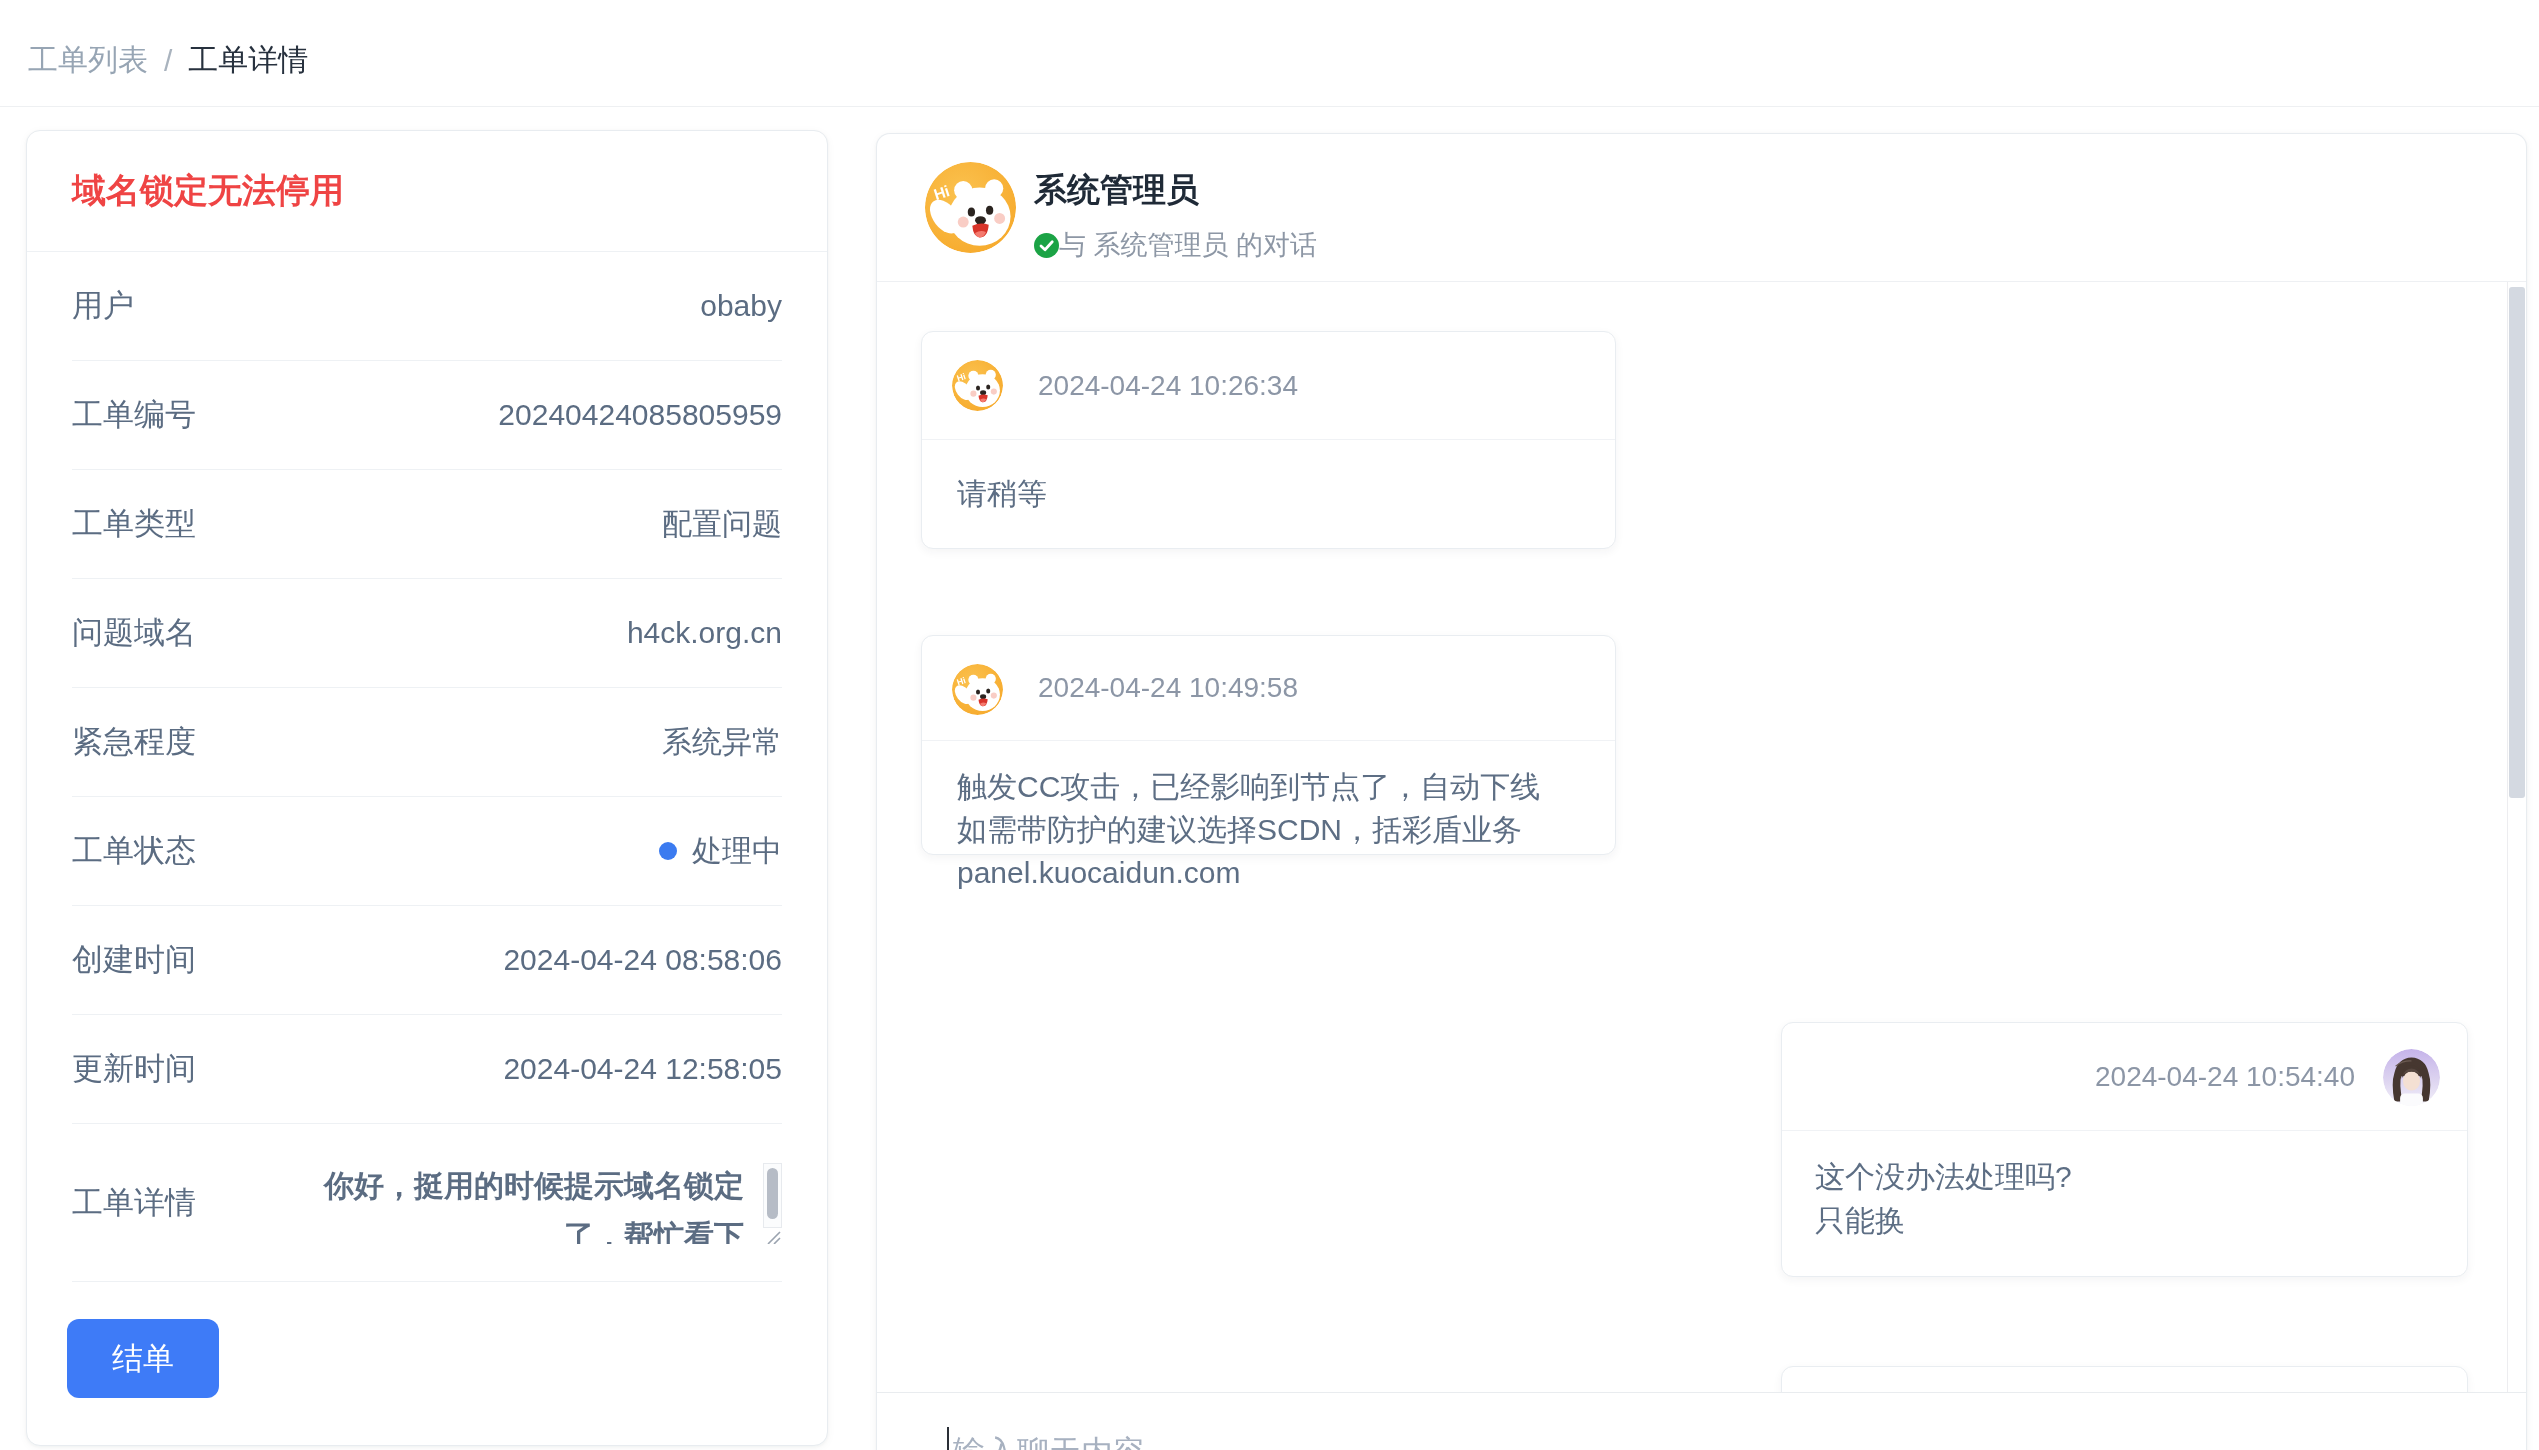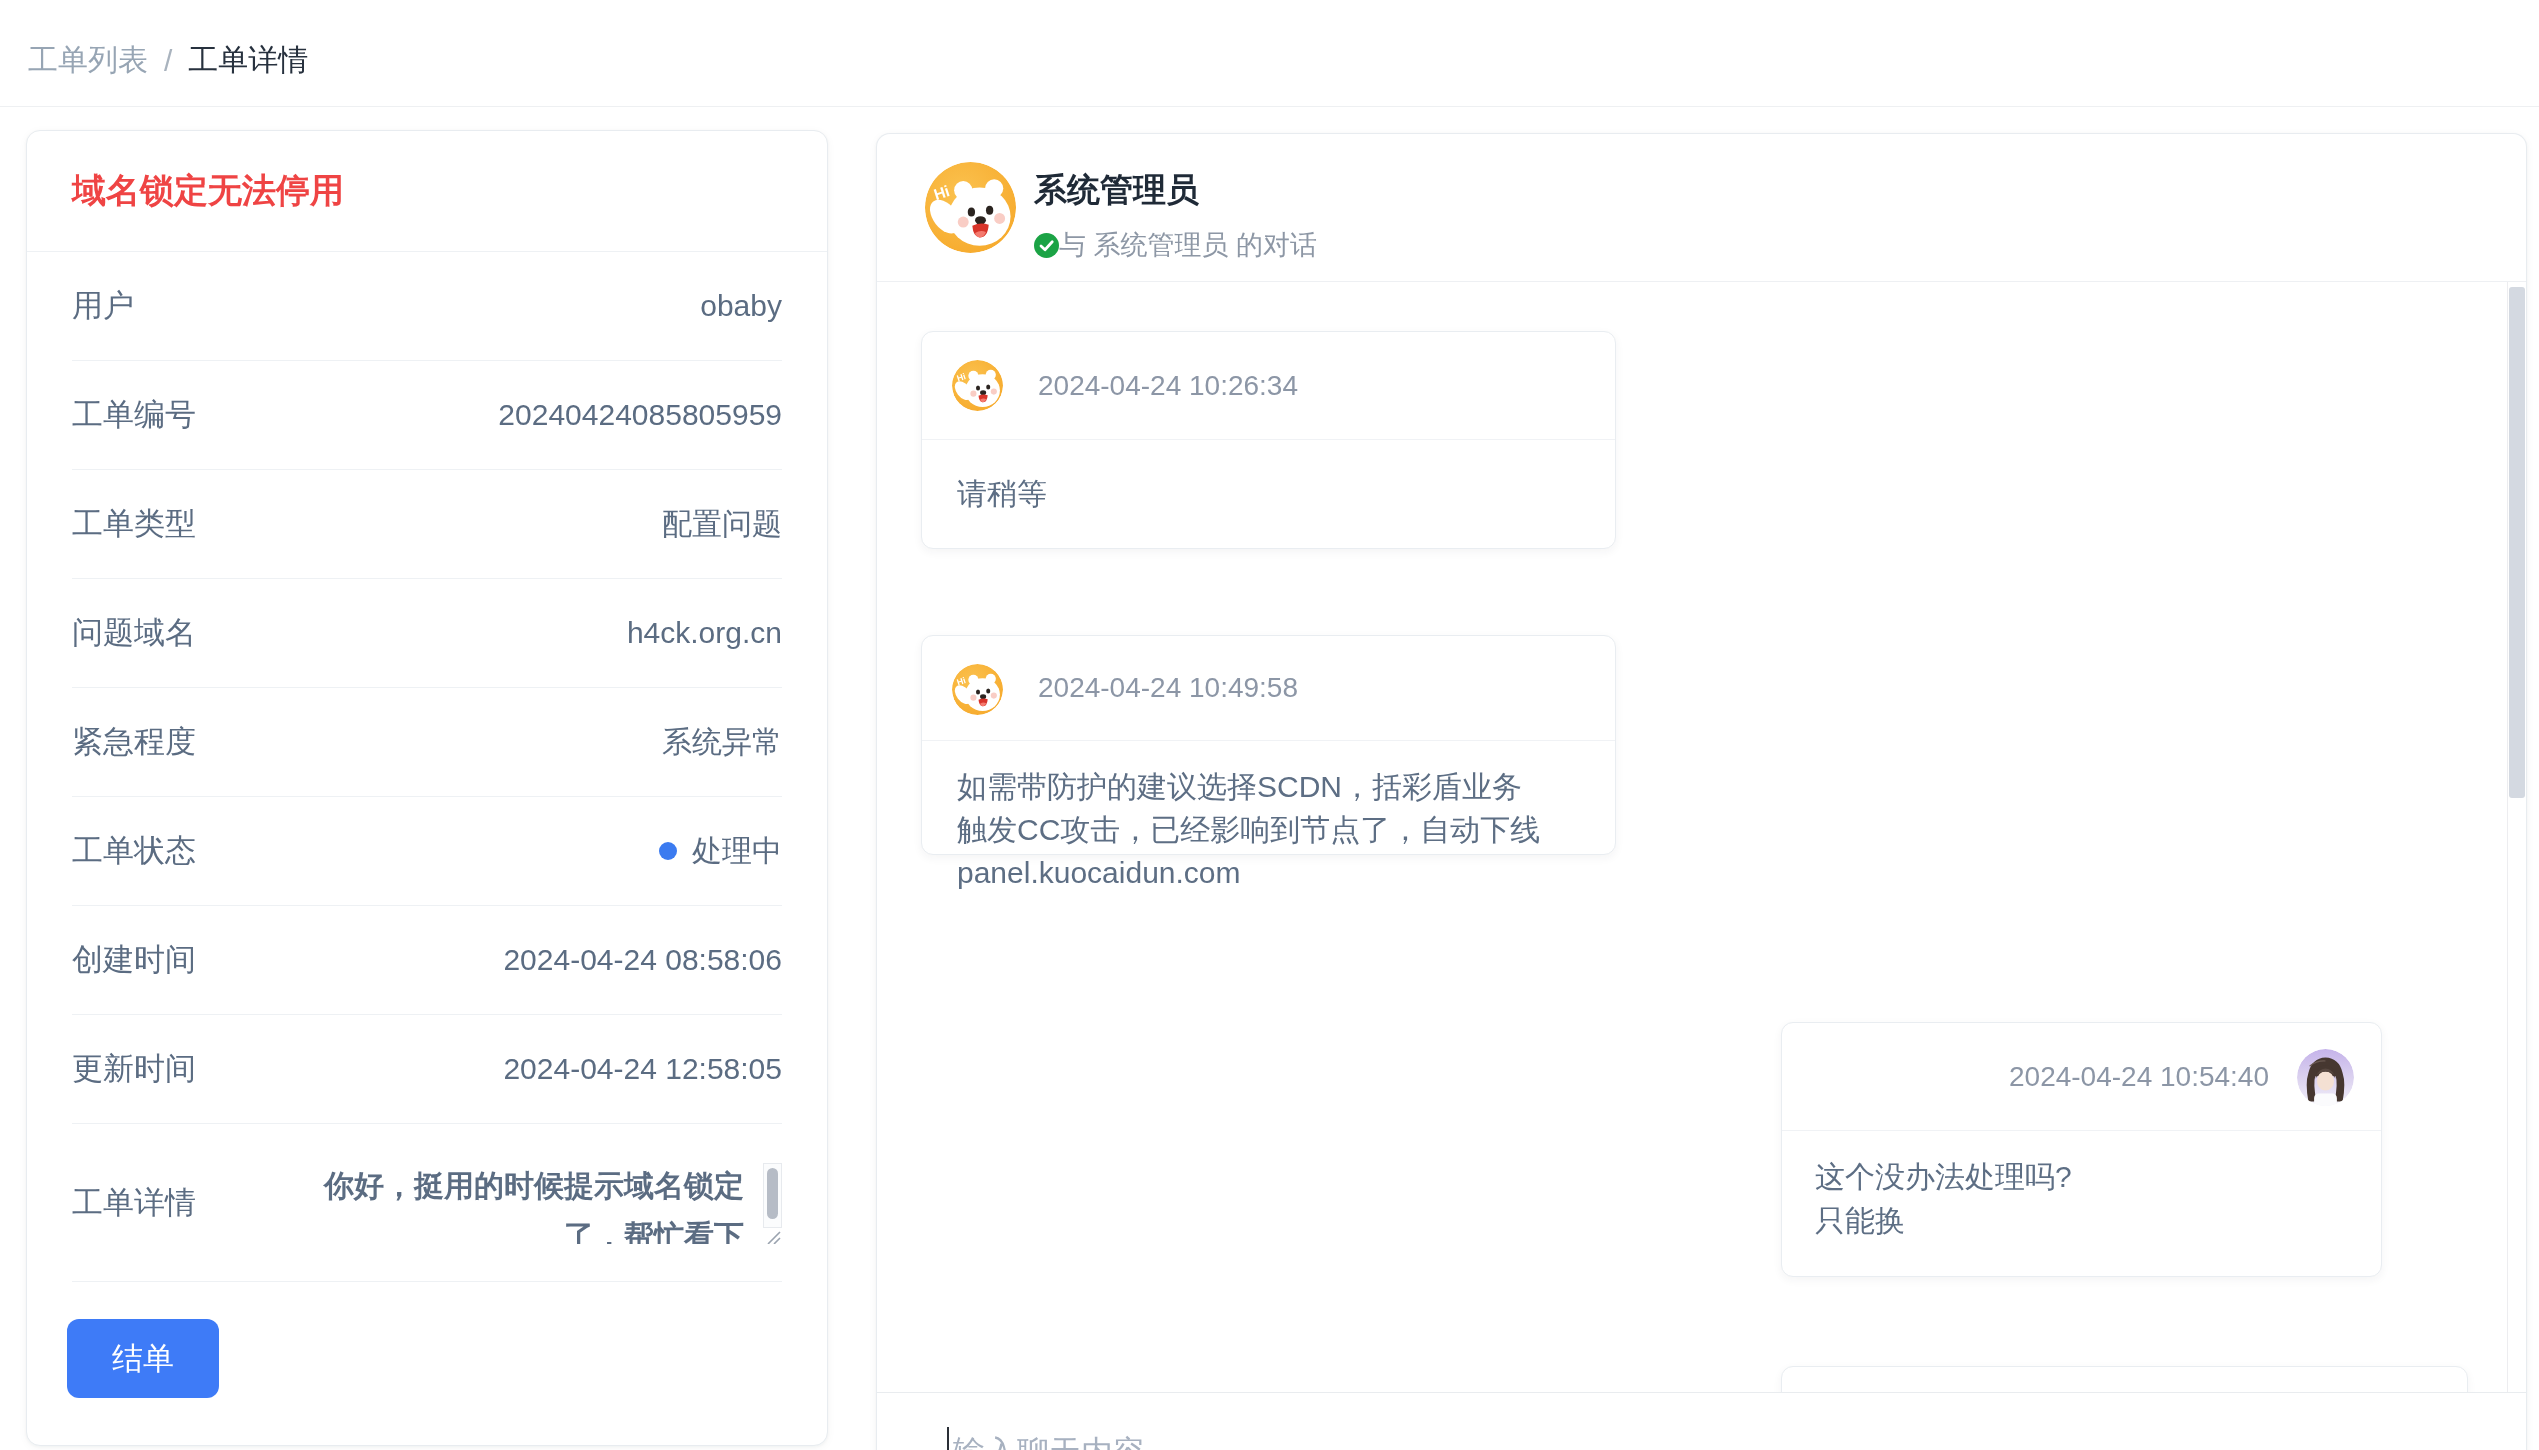--- a/index.html
+++ b/index.html
@@ -58,21 +58,21 @@
 
   #msg-0 { left:44px; top:49px; width:695px; height:218px; }
   #msg-0 .msg-header { height:108px; }
   #msg-1 { left:44px; top:353px; width:695px; height:220px; }
   #msg-1 .msg-header { height:105px; }
   .admin-msg-avatar { position:absolute; left:30px; top:28px; width:51px; height:51px; }
   .admin-msg-time { position:absolute; left:116px; top:0; height:100%; display:flex; align-items:center; }
   #msg-0 .msg-body { padding:0 35px; height:109px; display:flex; align-items:center; }
   #msg-1 .msg-body { padding:24px 35px 0 35px; line-height:43px; }
 
-  #msg-2 { left:904px; top:740px; width:601px; height:255px; }
+  #msg-2 { left:904px; top:740px; width:687px; height:255px; }
   #msg-2 .msg-header { height:108px; }
   .user-msg-avatar { position:absolute; right:27px; top:26px; width:57px; height:57px; }
   .user-msg-time { position:absolute; right:112px; top:0; height:100%; display:flex; align-items:center; }
   #msg-2 .msg-body { padding:24px 33px 0 33px; line-height:44px; }
 
   #msg-3 { left:904px; top:1084px; width:687px; height:139px; }
   #msg-3 .msg-header { height:108px; border-bottom:none; }
 
   .chat-scroll-track { position:absolute; right:0; top:0; width:19px; height:1111px; background:#ffffff; border-left:1px solid #ededf0; }
   .chat-scroll-thumb { position:absolute; right:1px; top:5px; width:16px; height:511px; background:#d4d9e1; border-radius:3px; }
@@ -229,22 +229,22 @@
       </div>
 
       <div id="msg-1" class="msg">
         <div class="msg-header">
           <svg class="admin-msg-avatar avatar-round" viewBox="0 0 100 100">
               <use href="#admin-bear"></use>
             </svg>
           <div class="admin-msg-time msg-time">2024-04-24 10:49:58</div>
         </div>
         <div class="msg-body">
+          <div>触发CC攻击，已经影响到节点了，自动下线</div>
           <div>如需带防护的建议选择SCDN，括彩盾业务</div>
-          <div>触发CC攻击，已经影响到节点了，自动下线</div>
           <div>panel.kuocaidun.com</div>
         </div>
       </div>
 
       <div id="msg-2" class="msg">
         <div class="msg-header">
           <div class="user-msg-time msg-time">2024-04-24 10:54:40</div>
           <svg class="user-msg-avatar avatar-round" viewBox="0 0 100 100">
               <use href="#user-girl"></use>
             </svg>

